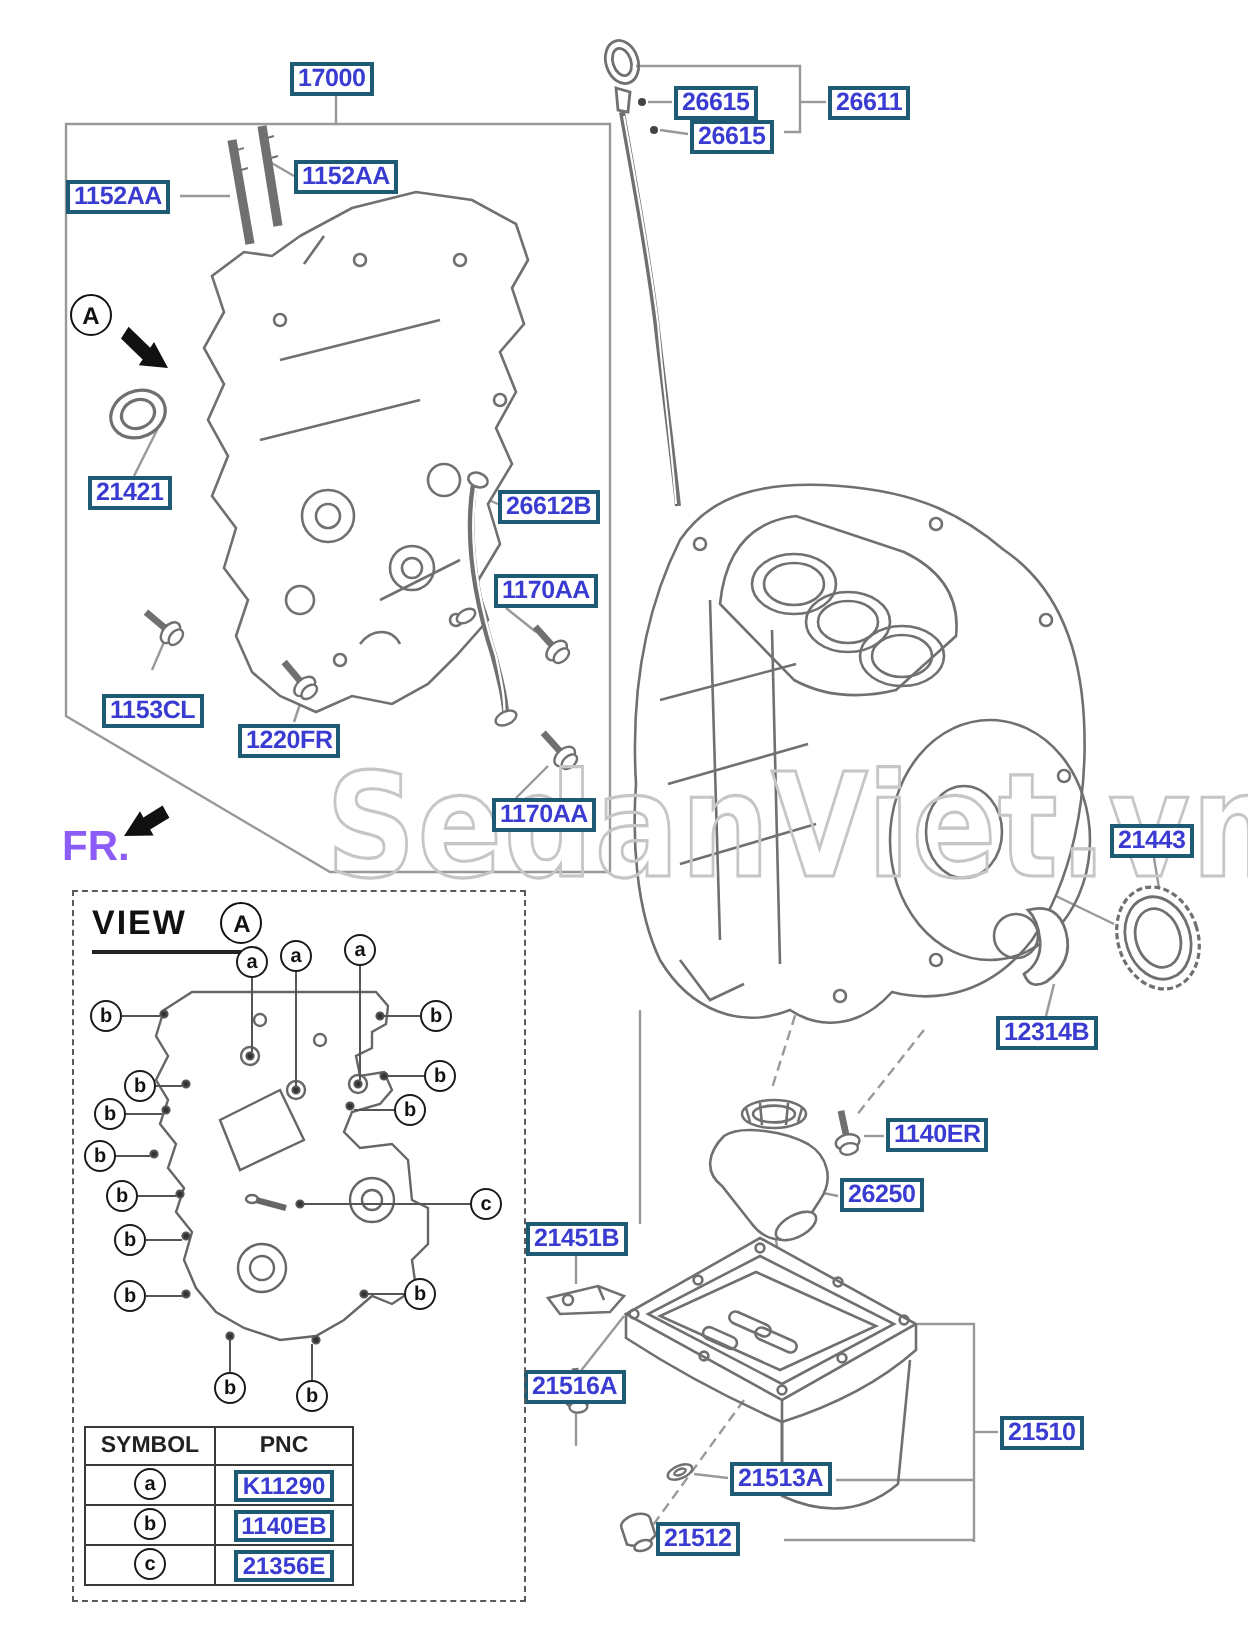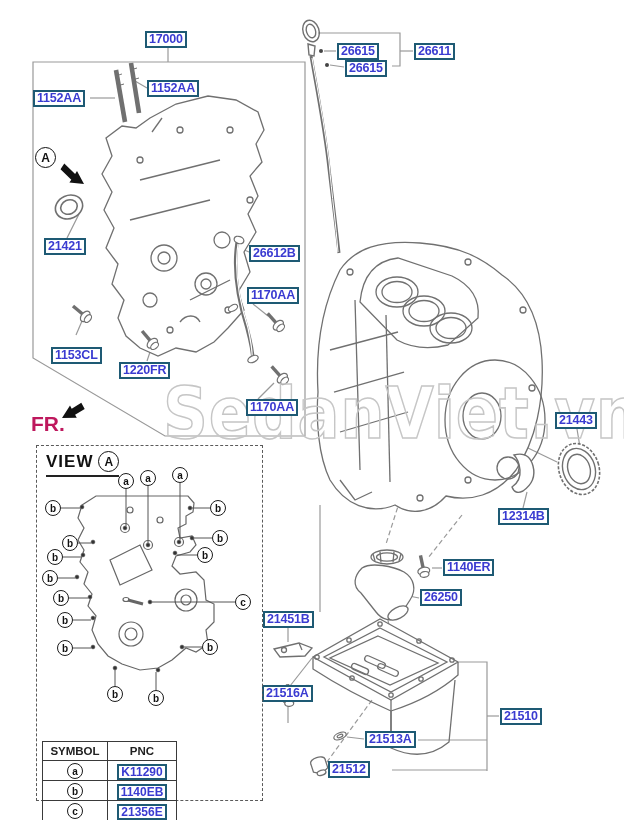--- a/index.html
+++ b/index.html
@@ -11,27 +11,27 @@
           letter-spacing:-0.2px;white-space:nowrap;cursor:pointer;}
   .mk{position:absolute;width:14px;height:14px;border:1.5px solid #1b1b1b;border-radius:50%;
       background:#fff;display:flex;align-items:center;justify-content:center;
       font:bold 10px "Liberation Sans",sans-serif;color:#111;}
   .mk-inline{display:inline-flex;width:14px;height:14px;border:1.5px solid #1b1b1b;border-radius:50%;
       background:#fff;align-items:center;justify-content:center;
       font:bold 10px "Liberation Sans",sans-serif;color:#111;vertical-align:middle;}
   .refmark{position:absolute;width:19px;height:19px;border:1.7px solid #111;border-radius:50%;
       background:#fff;display:flex;align-items:center;justify-content:center;
       font:bold 12px "Liberation Sans",sans-serif;color:#111;}
-  #fr{position:absolute;left:31px;top:412px;font:bold 21px "Liberation Sans",sans-serif;color:#be185d;}
+  #fr{position:absolute;left:31px;top:412px;font:bold 21px "Liberation Sans",sans-serif;color:#8b5cf6;}
   #viewbox{position:absolute;left:36px;top:445px;width:225px;height:354px;
            border:1.6px dashed #5a5a5a;background:transparent;}
-  #viewtitle{position:absolute;left:46px;top:451px;display:flex;align-items:center;gap:5px;
+  #viewtitle{position:absolute;left:46px;top:451px;display:flex;align-items:center;gap:17px;
              padding-bottom:3px;border-bottom:2px solid #222;}
   #viewtitle .vt{font:bold 17px "Liberation Sans",sans-serif;color:#111;letter-spacing:1px;}
-  #symtable{position:absolute;left:42px;top:713px;border-collapse:collapse;margin-top:28px;}
+  #symtable{position:absolute;left:42px;top:713px;border-collapse:collapse;}
   #symtable th,#symtable td{border:1.4px solid #3a3a3a;text-align:center;padding:0;}
   #symtable th{width:64px;height:18px;font:bold 11.5px "Liberation Sans",sans-serif;color:#222;}
   #symtable td{height:19px;}
   #symtable td.sym{width:64px;}
   #symtable td.pnc{width:68px;}
   .pnclink{display:inline-block;border:2px solid #1e5a74;background:#fff;color:#3a3bd1;
           font:bold 12px "Liberation Sans",sans-serif;line-height:12px;padding:0 2px;cursor:pointer;}
 </style>
 </head>
 <body>

